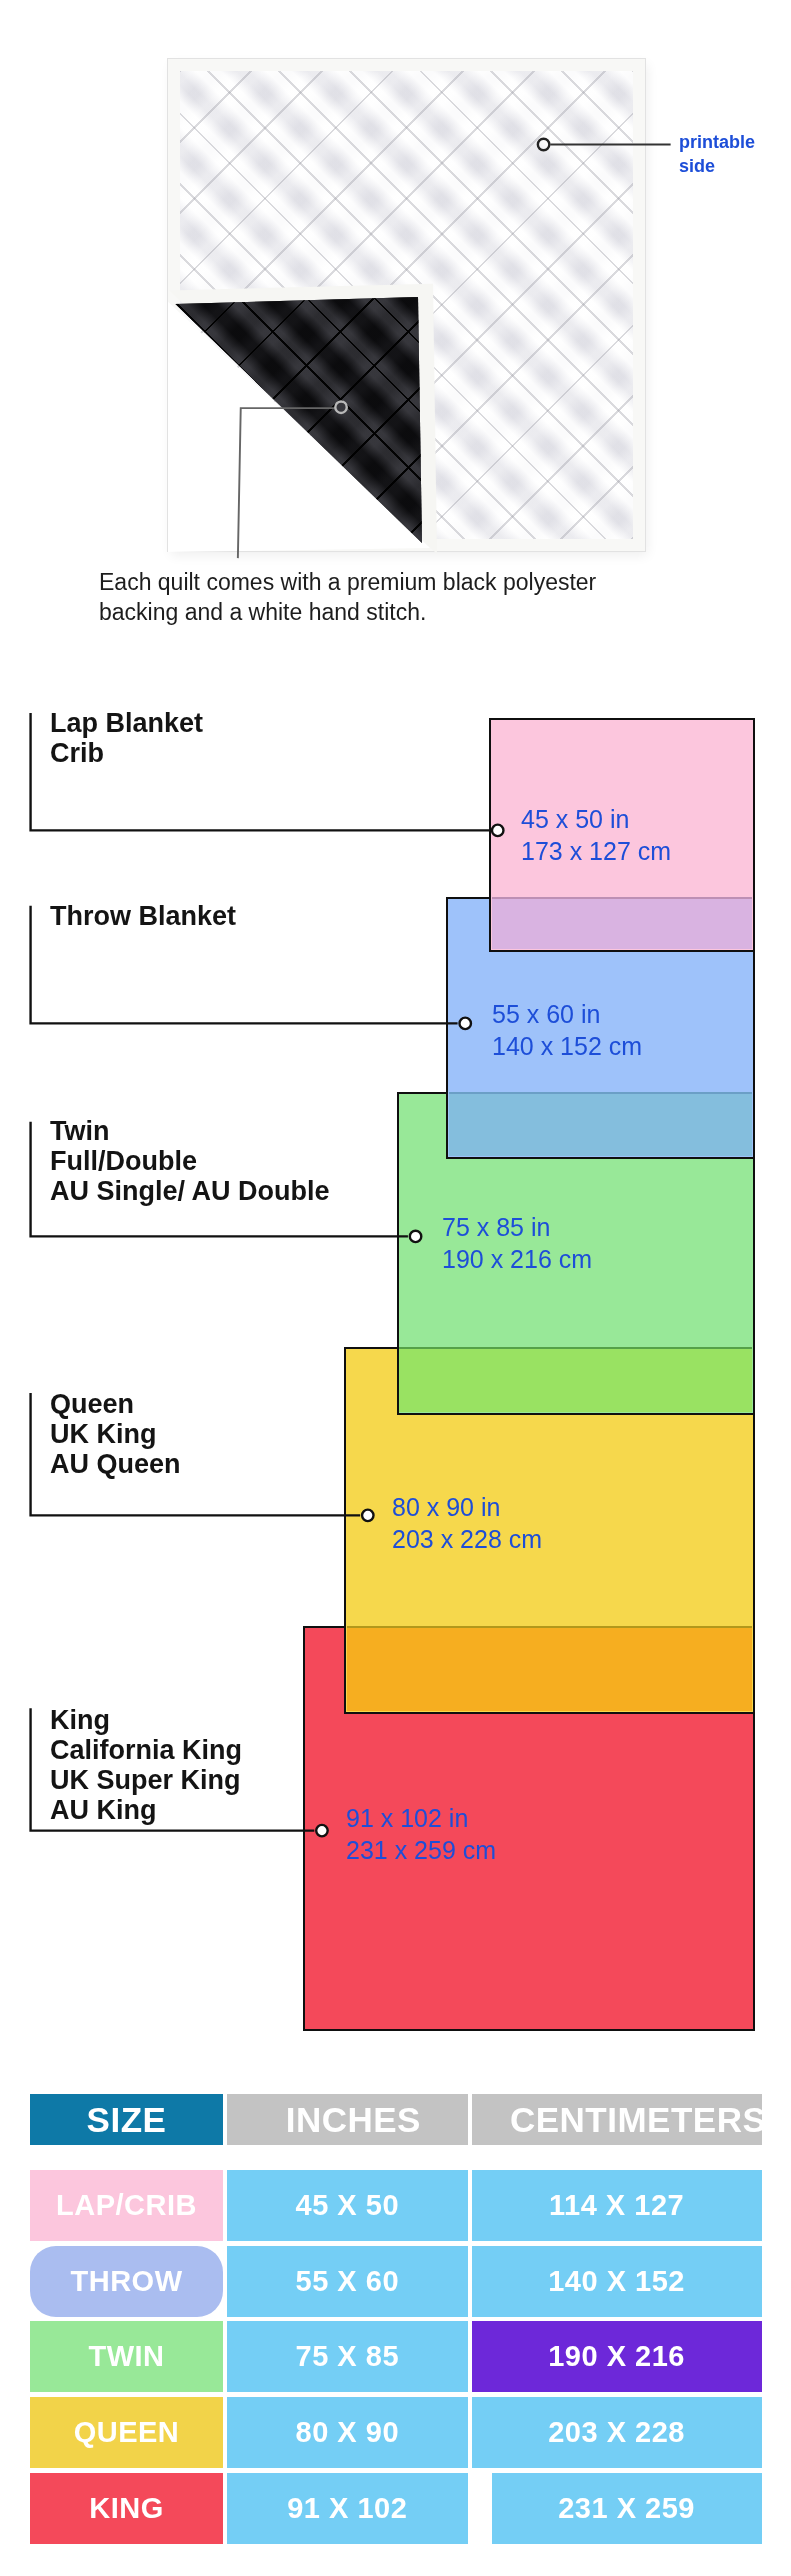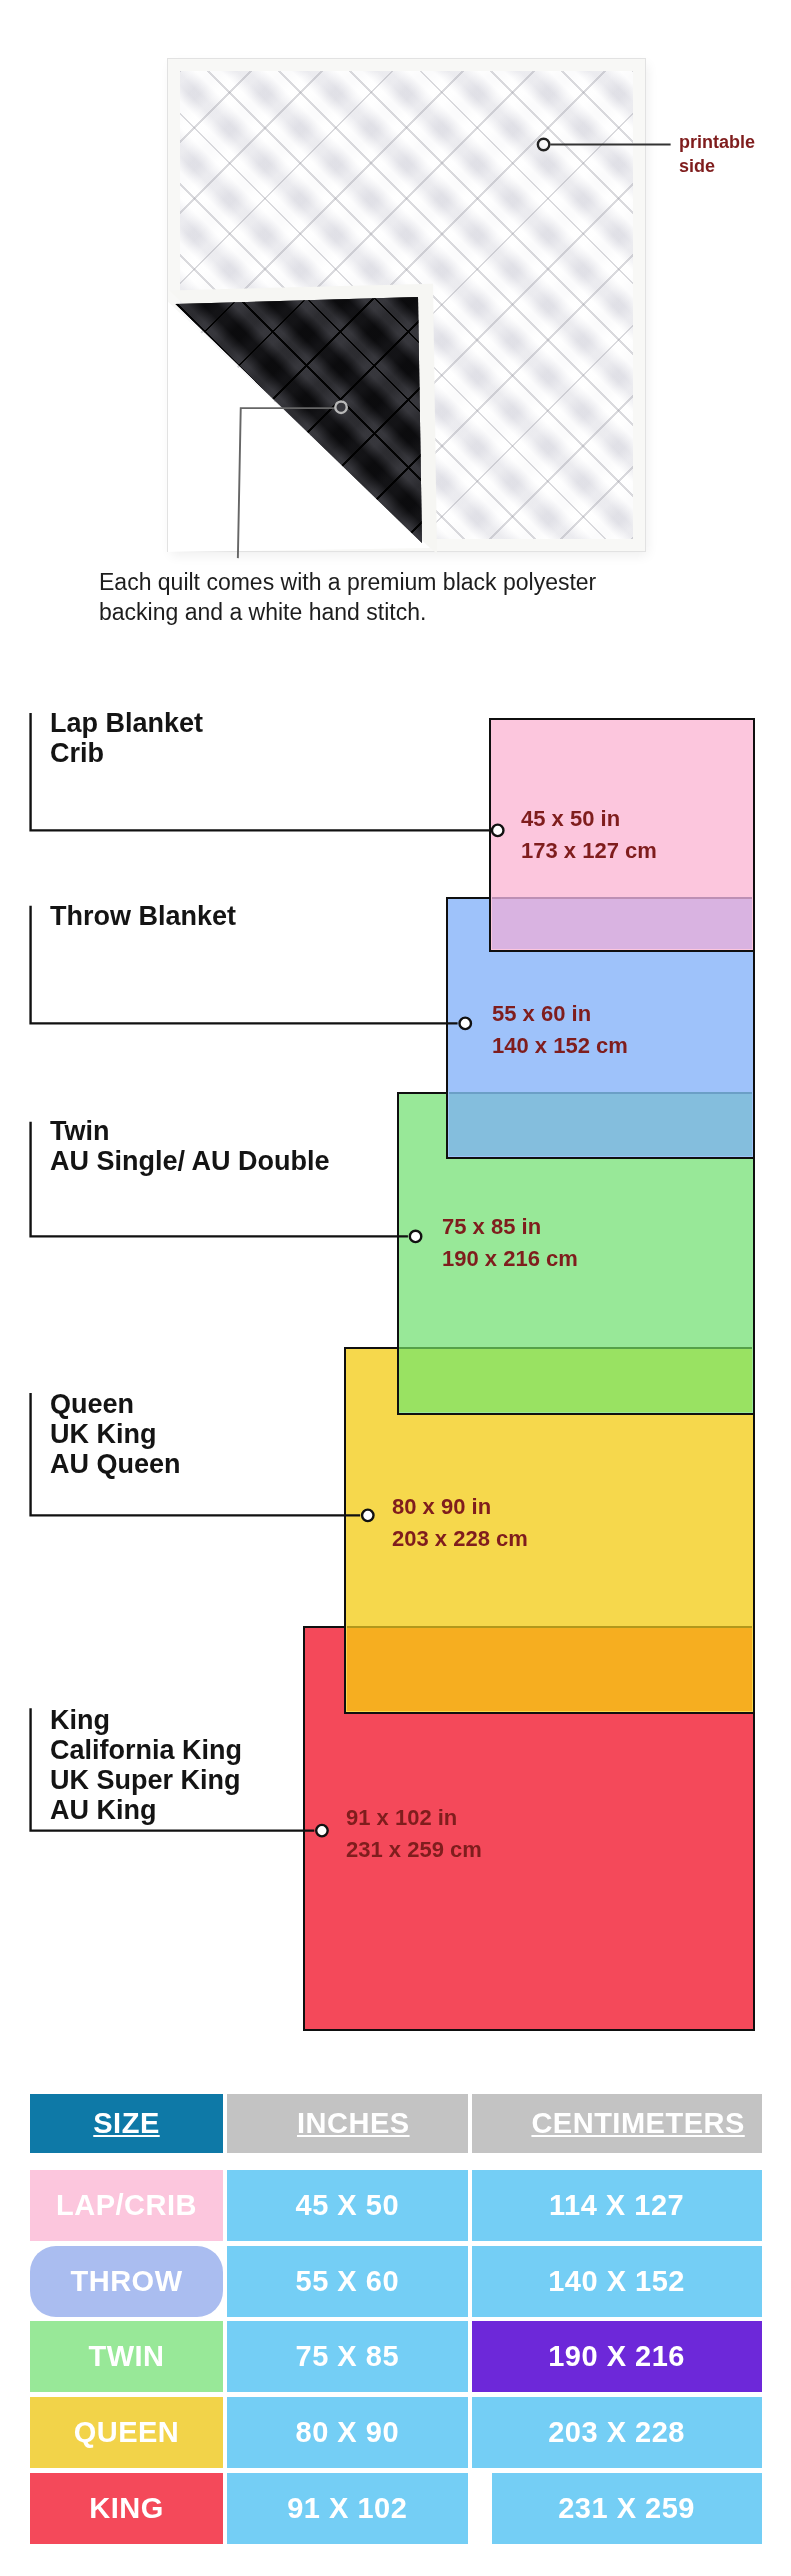--- a/index.html
+++ b/index.html
@@ -23,35 +23,35 @@
     repeating-linear-gradient(-45deg, rgba(58,58,64,.45) 0 7.6px, rgba(8,8,10,.5) 19px 29px, rgba(58,58,64,.45) 40px 48px),
     #1b1b1e;}
   .notch{left:168px;top:296px;width:266px;height:256px;background:#fff;
          clip-path:polygon(0px 5.7px,262px 252px,0px 256px);}
   .fold-binding{left:162px;top:279px;width:289px;height:283px;background:#f6f6f3;
          clip-path:polygon(7.6px 11.5px,271px 4.8px,275px 275px);
          filter:drop-shadow(1px 1.9px 2.9px rgba(0,0,0,.18));}
   .fold-black{left:162px;top:279px;width:289px;height:283px;
          clip-path:polygon(13.4px 25px,256px 18px,260px 264px);}
   .caption{left:99px;top:567px;width:631px;font-size:23px;line-height:30px;color:#1d1d1d;}
-  .printable{left:679px;top:130px;width:105px;font-size:18px;line-height:24px;color:#7f1d1d;font-weight:600;}
+  .printable{left:679px;top:130px;width:105px;font-size:18px;line-height:24px;color:#1d4ed8;font-weight:600;}
 
   
   .rect{position:absolute;border:2.9px solid #0f0f0f;box-sizing:border-box;}
   .strip{position:absolute;box-sizing:border-box;}
   .heading{position:absolute;left:50px;font-size:27px;line-height:30px;font-weight:bold;color:#141414;white-space:nowrap;}
-  .dims{position:absolute;font-size:22px;line-height:32px;font-weight:bold;color:#7f1d1d;white-space:nowrap;}
+  .dims{position:absolute;font-size:25px;line-height:32px;font-weight:normal;color:#1d4ed8;white-space:nowrap;}
   svg.overlay{position:absolute;left:0;top:0;pointer-events:none;z-index:30;}
 
   
   .sizetable{left:30px;top:2094px;width:732px;display:grid;
      grid-template-columns:193px 241px 290px;grid-auto-rows:71px;gap:4.8px 3.8px;}
   .cell{display:flex;align-items:center;justify-content:center;color:#fff;
         font-weight:bold;font-size:29px;letter-spacing:0.5px;}
-  .cell.hdr{height:59px;font-size:29px;text-decoration:underline;}
+  .cell.hdr{height:51px;font-size:35px;}
   .z1{z-index:1}.z2{z-index:2}.z3{z-index:3}.z4{z-index:4}.z5{z-index:5}.z6{z-index:6}
   .z10{z-index:10}.z40{z-index:40}
 </style>
 </head>
 <body>
 
 <div class="page">
 
   <div>
     <div class="abs quilt quilt-white z1"></div>
@@ -85,20 +85,21 @@
 
     <div class="heading" style="top:708px;">
       <div>Lap Blanket</div>
       <div>Crib</div>
     </div>
     <div class="heading" style="top:901px;">
       <div>Throw Blanket</div>
     </div>
     <div class="heading" style="top:1116px;">
       <div>Twin</div>
+      <div>Full/Double</div>
       <div>AU Single/ AU Double</div>
     </div>
     <div class="heading" style="top:1389px;">
       <div>Queen</div>
       <div>UK King</div>
       <div>AU Queen</div>
     </div>
     <div class="heading" style="top:1705px;">
       <div>King</div>
       <div>California King</div>

